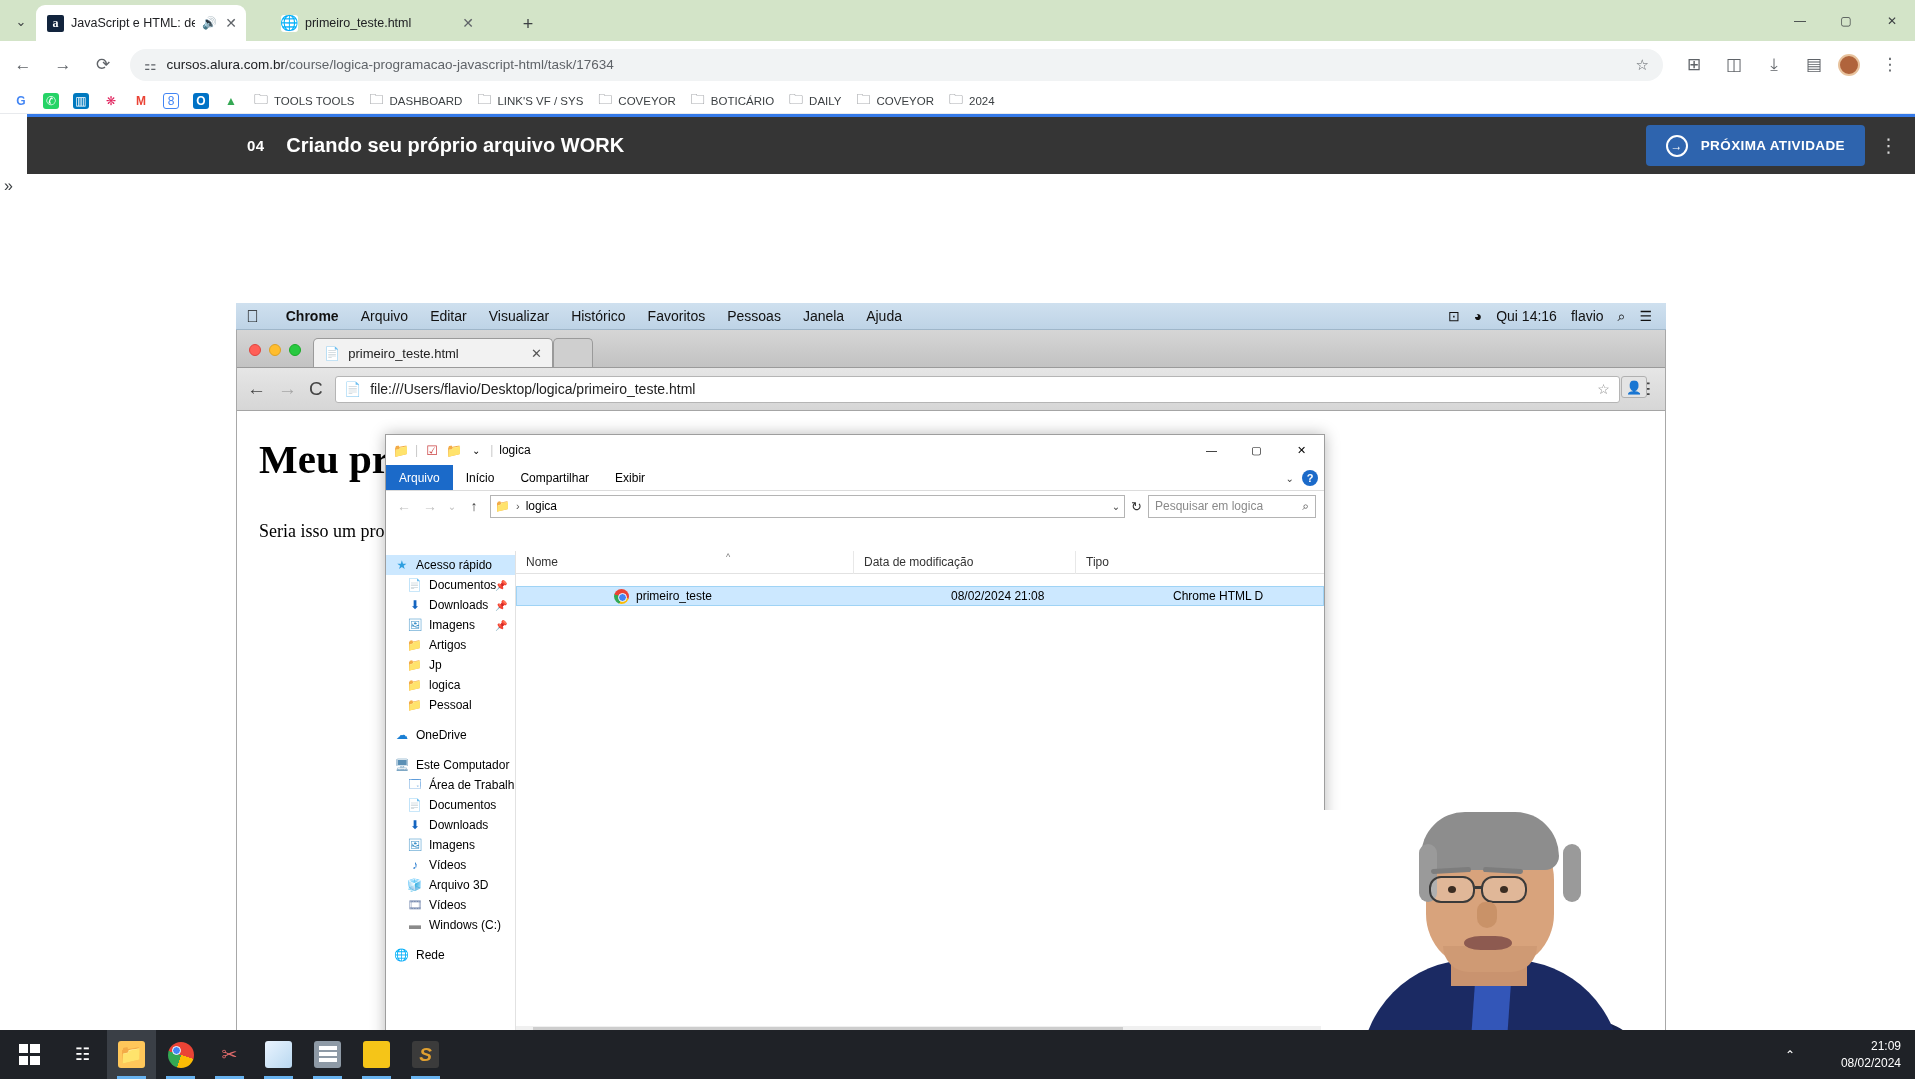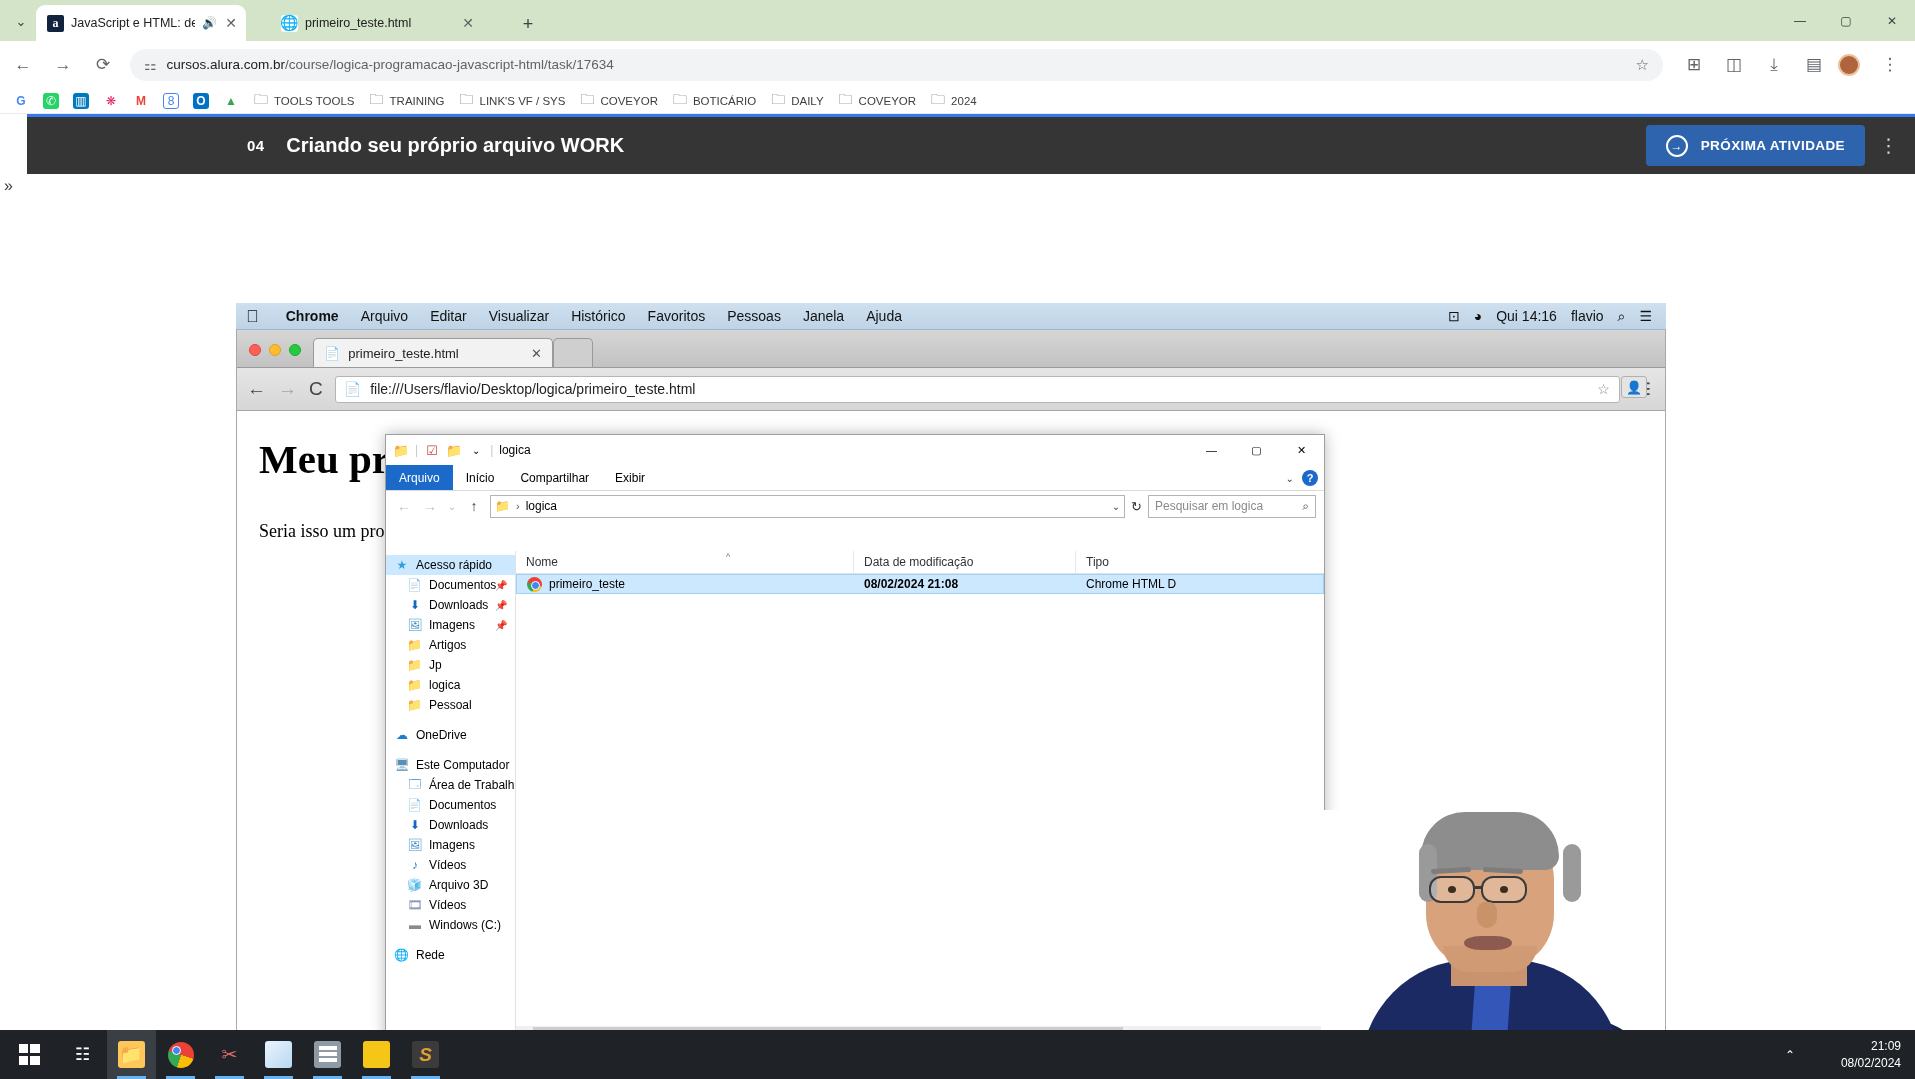--- a/index.html
+++ b/index.html
@@ -203,21 +203,21 @@
   .nav-pin { position:absolute; right:7px; font-size:10px; color:#8a8a8a; }
   .nav-gap { height:10px; }
 
   .ex-list { flex:1; height:492px; position:relative; }
   .ex-cols { height:23px; display:flex; align-items:center; border-bottom:1px solid #e2e2e2;
     font-size:12px; color:#333; position:relative;}
   .ex-col { padding-left:10px; border-left:1px solid #e8e8e8; height:23px; display:flex; align-items:center;}
   .ex-col:first-child { border-left:none; }
   .sortmark { position:absolute; left:210px; top:1px; font-size:9px; color:#777; }
   .ex-row { height:20px; display:flex; align-items:center; font-size:12px; color:#000;
-    background:#cce8ff; border:1px solid #9fd3f5; margin-top:0; }
+    background:#cce8ff; border:1px solid #9fd3f5; margin-top:12px;justify-content:flex-end; }
   .ex-cell { padding-left:10px; display:flex; align-items:center; gap:7px; }
   .chrome-ico { width:15px; height:15px; border-radius:50%;
     background:conic-gradient(#ea4335 0 30%, #fbbc05 30% 55%, #34a853 55% 80%, #ea4335 80% 100%);
     position:relative; }
   .chrome-ico::after { content:""; position:absolute; left:4px; top:4px; width:7px; height:7px;
     border-radius:50%; background:#4285f4; border:1px solid #fff; }
 
   .ex-hscroll { position:absolute; left:130px; bottom:0; width:808px; height:17px; background:#f0f0f0;
     display:flex; align-items:center; }
   .hs-arrow { width:17px; text-align:center; font-size:9px; color:#555; }
@@ -353,21 +353,21 @@
       </div>
       <div class="bm">
         <span class="bm-ico" style="color: rgb(52, 168, 83); background: transparent;">▲</span>
       </div>
       <div class="bm">
         <span class="bm-ico folder-ico">🗀</span>
         <span>TOOLS TOOLS</span>
       </div>
       <div class="bm">
         <span class="bm-ico folder-ico">🗀</span>
-        <span>TRAINING</span>
+        <span>DASHBOARD</span>
       </div>
       <div class="bm">
         <span class="bm-ico folder-ico">🗀</span>
         <span>LINK'S VF / SYS</span>
       </div>
       <div class="bm">
         <span class="bm-ico folder-ico">🗀</span>
         <span>COVEYOR</span>
       </div>
       <div class="bm">
@@ -604,21 +604,21 @@
               <div class="ex-col" style="width:337px;">Nome</div>
               <div class="ex-col" style="width:222px;">Data de modificação</div>
               <div class="ex-col" style="width:160px;">Tipo</div>
               <div class="sortmark">^</div>
             </div>
             <div class="ex-row">
               <div class="ex-cell" style="width:337px;">
                 <span class="chrome-ico"></span>
                 <span>primeiro_teste</span>
               </div>
-              <div class="ex-cell" style="width:222px;font-weight:bold;">08/02/2024 21:08</div>
+              <div class="ex-cell" style="width:222px;">08/02/2024 21:08</div>
               <div class="ex-cell" style="width:160px;">Chrome HTML D</div>
             </div>
           </div>
 
           <div class="ex-hscroll">
             <span class="hs-arrow">‹</span>
             <span class="hs-track">
               <span class="hs-thumb"></span>
             </span>
             <span class="hs-arrow">›</span>

